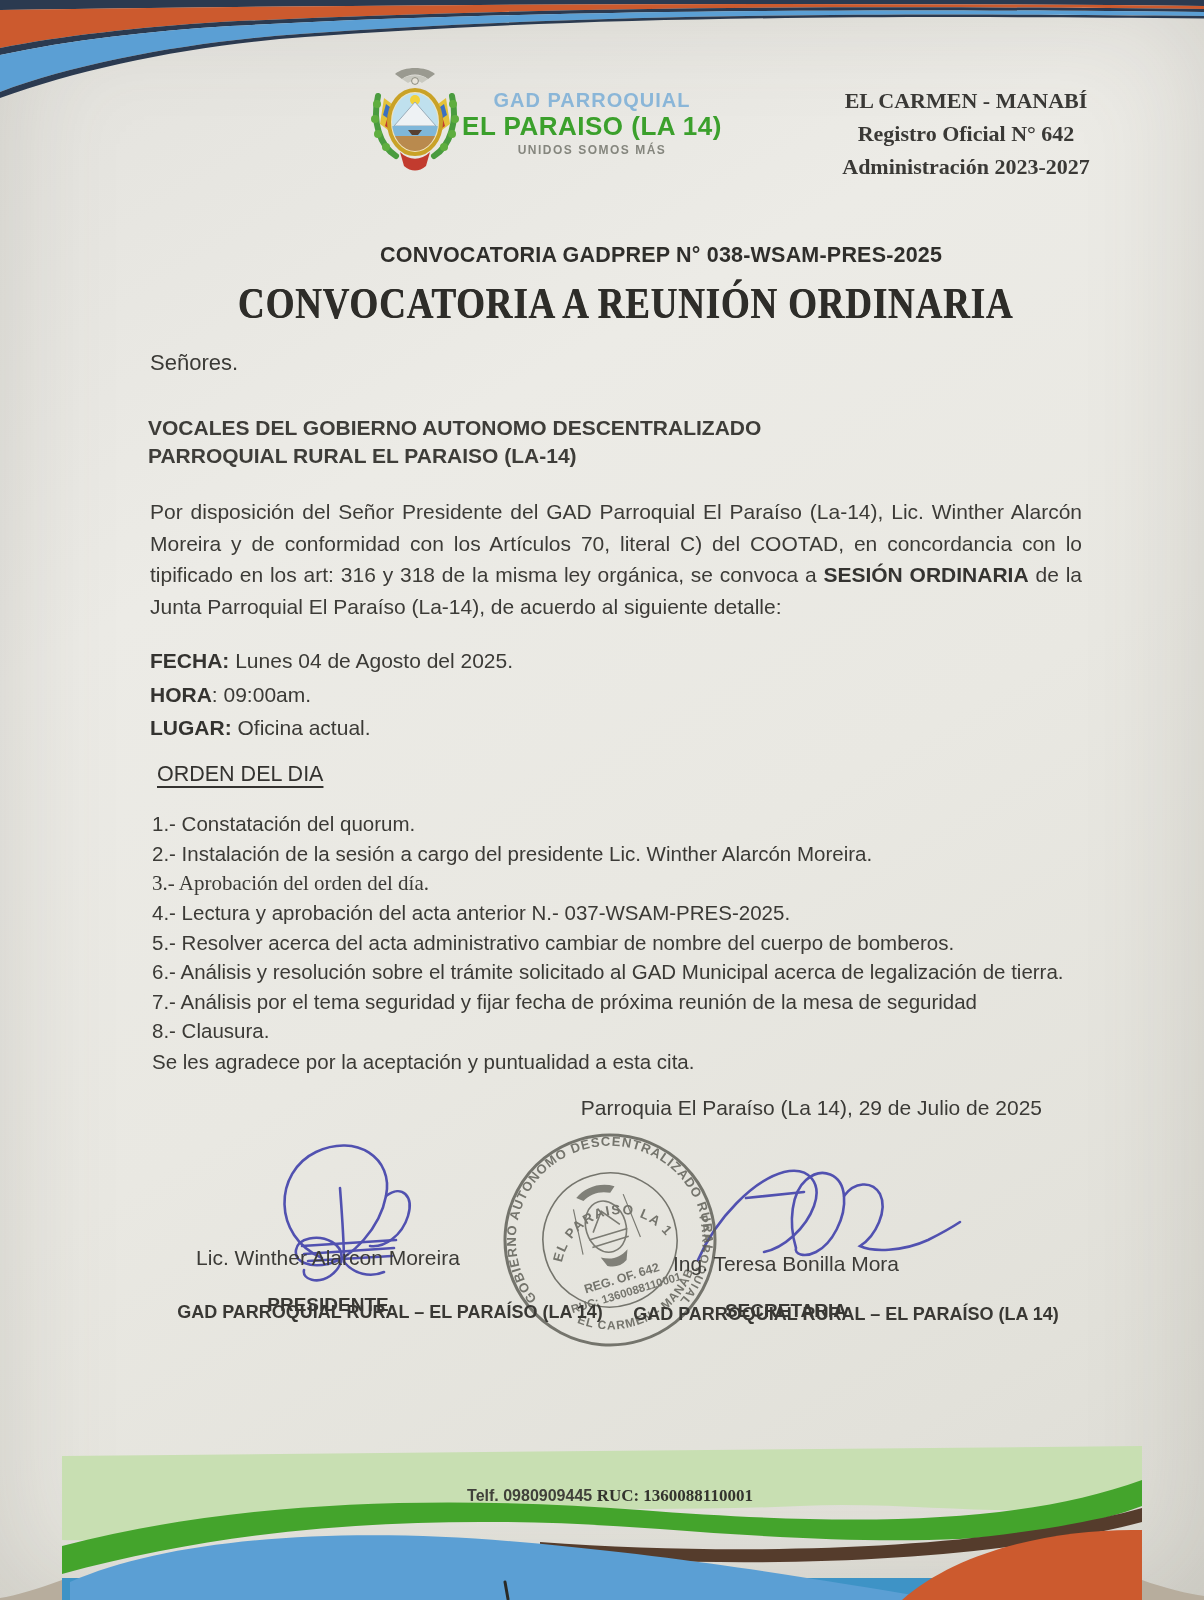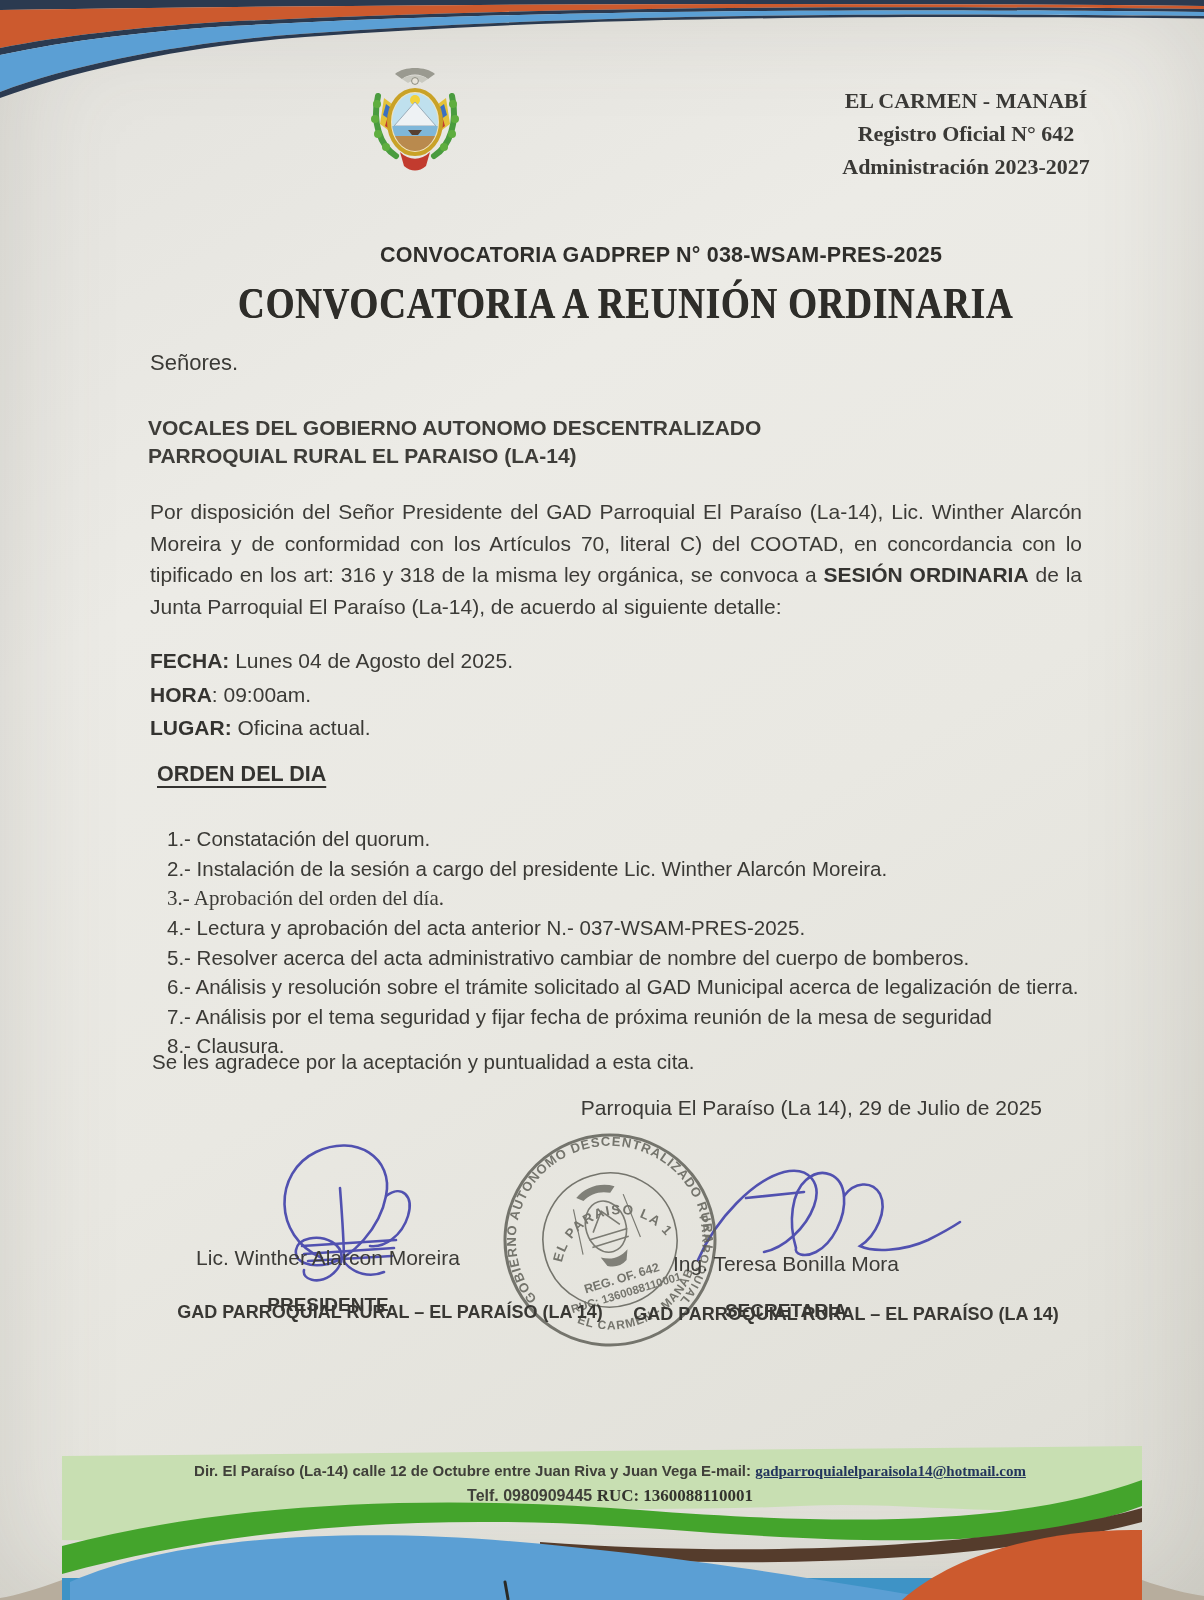--- a/index.html
+++ b/index.html
@@ -29,23 +29,23 @@
   .doc-title span{display:inline-block;transform:scaleX(.84);transform-origin:center;
     font-family:"Liberation Serif",serif;font-weight:bold;font-size:44px;color:#2e2d29;
     letter-spacing:1px;text-shadow:.6px 0 0 #2e2d29;}
   
   .salutation{left:150px;top:350px;font-size:22px;}
   .addressee{left:148px;top:414px;width:760px;font-weight:bold;font-size:21px;line-height:1.35;color:#3e3d39;}
   .bodypara{left:150px;top:496px;width:932px;font-size:21px;line-height:1.5;text-align:justify;color:#3c3b37;}
   .bodypara b{color:#343330;}
   .details{left:150px;top:644px;font-size:21px;line-height:1.6;}
   .details b{color:#343330;}
-  .orden-h{left:157px;top:762px;font-size:21.5px;font-weight:bold;color:#343330;
+  .orden-h{left:157px;top:762px;font-size:21.5px;font-weight:normal;color:#343330;
     text-decoration:underline;text-decoration-thickness:2px;text-underline-offset:5px;}
-  .orden-list{left:152px;top:814px;width:960px;font-size:20.5px;line-height:1;list-style:none;margin:15px;padding:0;}
+  .orden-list{left:152px;top:814px;width:960px;font-size:20.5px;line-height:1;list-style:none;margin:0;padding:0;}
   .orden-list li{margin-bottom:9px;padding:0;}
   .orden-list li.serif{font-family:"Liberation Serif",serif;font-size:21px;}
   .closing{left:152px;top:1050px;font-size:20.5px;}
   .dateline{left:380px;top:1096px;width:662px;text-align:right;font-size:21px;}
   
   .sig-name{font-size:21px;color:#3c3b37;}
   .sig-role{font-size:19px;font-weight:bold;color:#393834;margin-top:24px;}
   .sig-org{font-size:18px;font-weight:bold;color:#393834;}
   .sig-left-block{left:108px;top:1246px;width:440px;text-align:center;}
   .sig-left-org{left:140px;top:1302px;width:500px;text-align:center;}
@@ -102,20 +102,25 @@
       <rect x="28" y="29" width="46" height="33" fill="#bfe0ee"></rect>
       <circle cx="51" cy="36" r="5" fill="#f2d23a"></circle>
       <path d="M30,62 L51,38 L72,62 Z" fill="#eef2f4" stroke="#9aacb8" stroke-width="1"></path>
       <rect x="28" y="62" width="46" height="10" fill="#7fb7d9"></rect>
       <rect x="28" y="72" width="46" height="16" fill="#b98a4e"></rect>
       <path d="M44,66 L58,66 L54,71 L48,71 Z" fill="#574031"></path>
     </g>
     <path d="M36,88 C45,97 57,97 66,88 L62,102 C55,108 47,108 40,102 Z" fill="#c23b2e"></path>
   </svg>
 
+  <div class="abs logo-text">
+    <div class="logo-line1">GAD PARROQUIAL</div>
+    <div class="logo-line2">EL PARAISO (LA 14)</div>
+    <div class="logo-line3">UNIDOS SOMOS MÁS</div>
+  </div>
 
   <div class="abs hdr-right">
     <div>EL CARMEN - MANABÍ</div>
     <div>Registro Oficial N° 642</div>
     <div>Administración 2023-2027</div>
   </div>
 
   <div class="abs refline">CONVOCATORIA GADPREP N° 038-WSAM-PRES-2025</div>
   <div class="abs doc-title">
     <span>CONVOCATORIA A REUNIÓN ORDINARIA</span>
@@ -223,16 +228,15 @@
     <path d="M62,26 L1142,16 L1142,64 C1040,96 930,70 800,76 C600,85 420,68 250,92 C160,104 100,112 62,110 Z" fill="#c8dfb2"></path>
     <path d="M62,116 C230,72 430,64 640,80 C860,97 1020,94 1142,50 L1142,76 C1030,118 880,116 660,99 C460,84 260,90 62,144 Z" fill="#44a42c"></path>
     <path d="M540,112 C760,128 1000,118 1142,78 L1142,92 C1000,130 760,142 540,124 Z" fill="#553c2c"></path>
     <path d="M70,170 L70,152 C170,108 340,96 520,112 C700,128 830,152 920,166 L920,170 Z" fill="#5b9fd4"></path>
     <path d="M902,170 C958,120 1058,98 1142,100 L1142,170 Z" fill="#cc5a2e"></path>
     <path d="M505,152 L508,169" stroke="#2a2a26" stroke-width="3" stroke-linecap="round"></path>
     <path d="M0,170 L62,170 L62,150 C40,158 15,166 0,168 Z" fill="#b7ad9d"></path>
     <path d="M1204,170 L1142,170 L1142,150 C1164,158 1189,164 1204,166 Z" fill="#b7ad9d"></path>
   </svg>
 
-  <div class="abs footer-line1"><span>Dir. El Paraíso (La-14) calle 12 de Octubre entre Juan Riva y Juan Vega E-mail: </span><span class="email">gadparroquialelparaisola14@hotmail.com</span></div>
   <div class="abs footer-line2"><span>Telf. 0980909445 </span><span class="ruc">RUC: 1360088110001</span></div>
 
 </div>
 
 </body></html>

